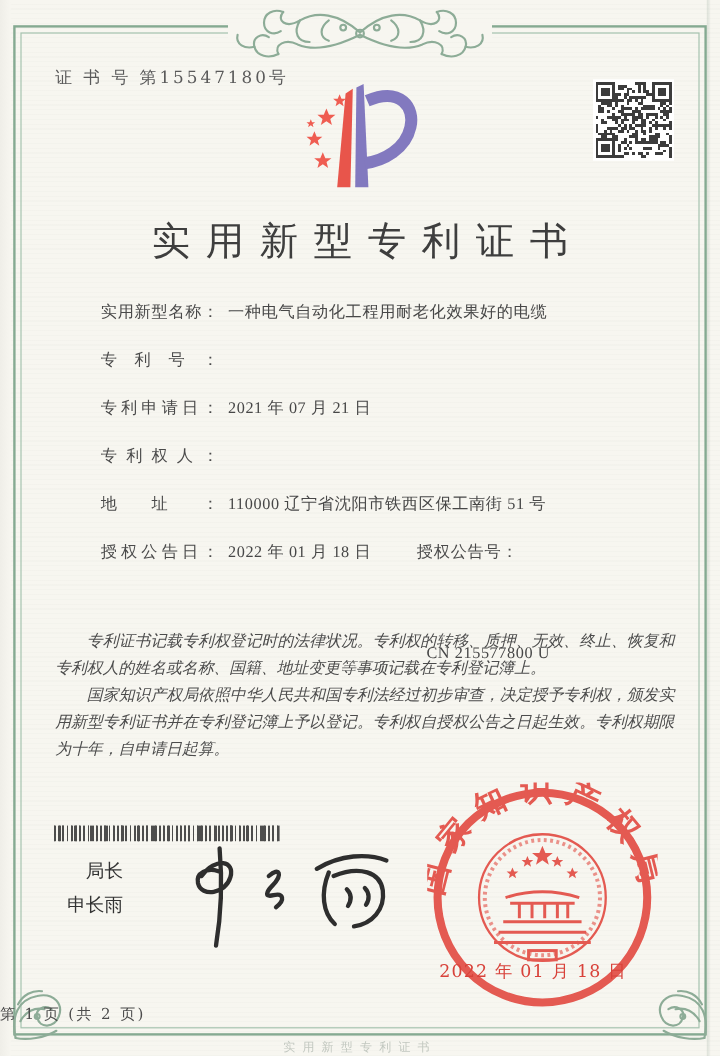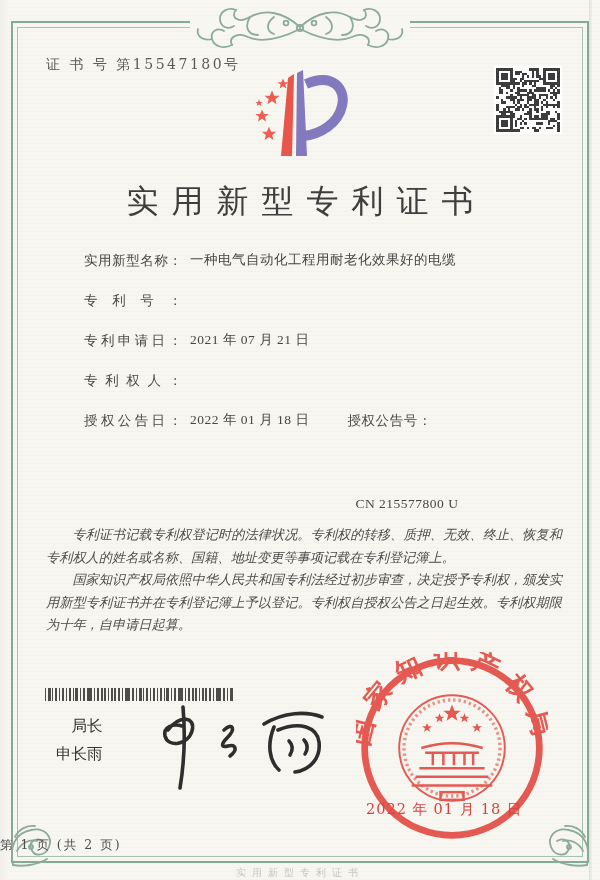--- a/index.html
+++ b/index.html
@@ -150,20 +150,24 @@
     <span class="flabel">专利号：</span>
   </div>
   <div class="frow">
     <span class="flabel">专利申请日：</span>
     <span class="fvalue">2021 年 07 月 21 日</span>
   </div>
   <div class="frow">
     <span class="flabel">专利权人：</span>
   </div>
   <div class="frow">
+    <span class="flabel">地址：</span>
+    <span class="fvalue">110000 辽宁省沈阳市铁西区保工南街 51 号</span>
+  </div>
+  <div class="frow">
     <span class="flabel">授权公告日：</span>
     <span class="fvalue">2022 年 01 月 18 日</span>
     <span class="grant-pair2">
       <span class="flabel">授权公告号：</span>
       <span class="fvalue">CN 215577800 U</span>
     </span>
   </div>
 </div>
 
 <div class="paras">

